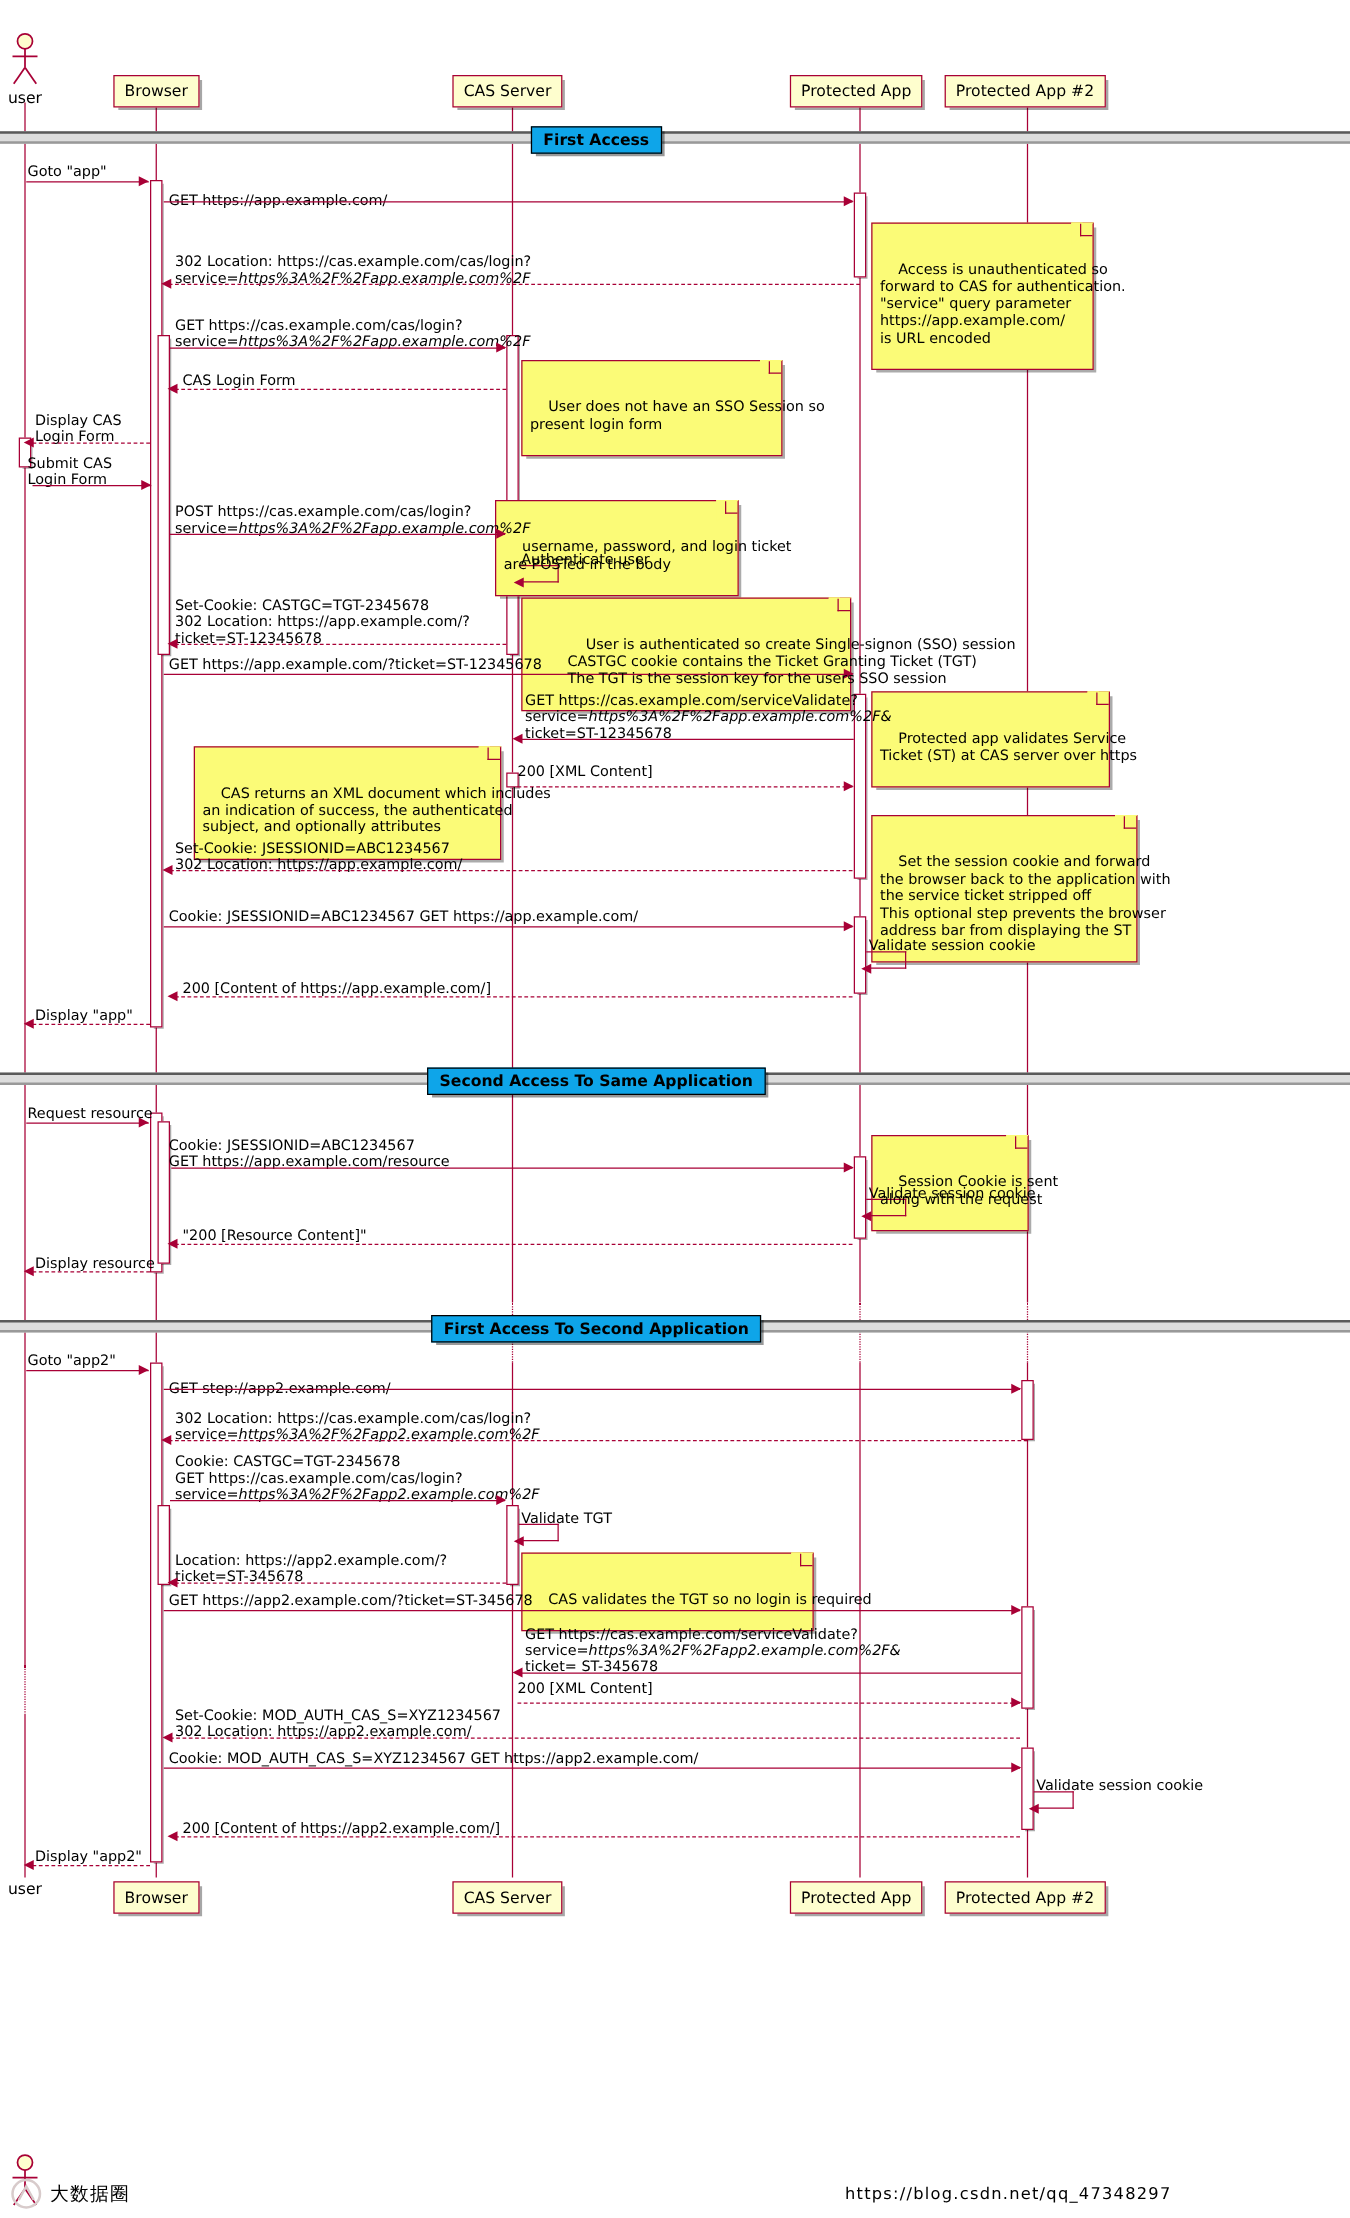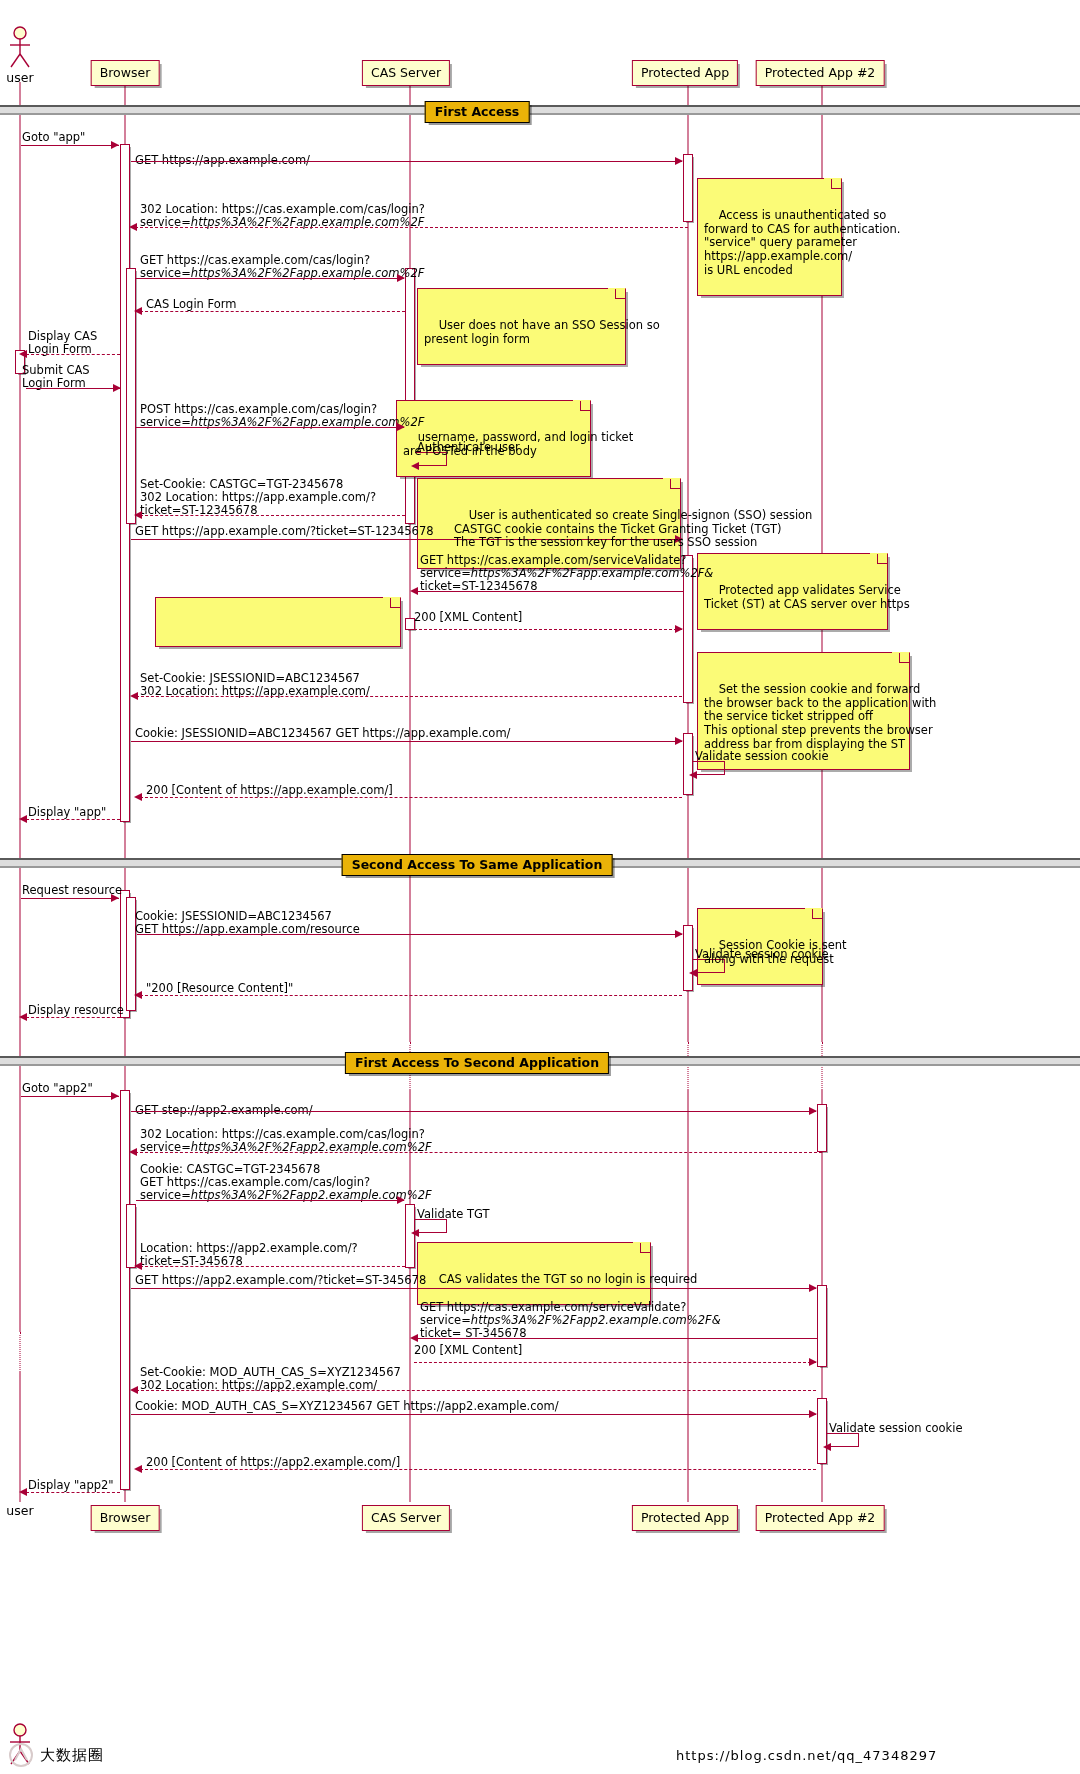--- a/index.html
+++ b/index.html
@@ -103,21 +103,21 @@
   .note-body{position:relative;z-index:2;}
 
   
   .divider{
     position:absolute;left:0;width:1080px;height:6px;
     border-top:2px solid #5A5A5A;border-bottom:2px solid #999;
     background:#DDD;
   }
   .divider-label{
     position:absolute;transform:translateX(-50%);
-    background:#eab308;border:1.5px solid #000;
+    background:#0ea5e9;border:1.5px solid #000;
     box-shadow:3px 3px 0 -1px rgba(0,0,0,.4);
     font-size:12.5px;font-weight:bold;color:#000;
     padding:2px 9px 3px 9px;white-space:nowrap;
   }
 
   
   .wm{
     position:absolute;font-size:13px;color:#000000;white-space:nowrap;
     letter-spacing:1px;
   }
@@ -196,21 +196,21 @@
   <div class="activation" style="left:688px;top:733px;height:62px;"></div>
 
   <div class="msg-text" style="left:22px;top:131px;">Goto "app"</div>
   <div class="msg-line" style="left:21px;top:145px;width:98px;"></div>
   <div class="arrow-r" style="left:111px;top:141px;"></div>
 
   <div class="msg-text" style="left:135px;top:154px;">GET https://app.example.com/</div>
   <div class="msg-line" style="left:131px;top:161px;width:551px;"></div>
   <div class="arrow-r" style="left:675px;top:157px;"></div>
 
-  <div class="note" style="left:697px;top:178px;width:145px;">
+  <div class="note" style="left:697px;top:178px;width:178px;">
     <span class="dogear"></span>
     <span class="note-body">Access is unauthenticated so
 forward to CAS for authentication.
 "service" query parameter
 https://app.example.com/
 is URL encoded</span>
   </div>
 
   <div class="msg-text" style="left:140px;top:203px;"><span>302 Location: https://cas.example.com/cas/login?</span></div>
   <div class="msg-text" style="left:140px;top:216px;"><span>service=</span><em>https%3A%2F%2Fapp.example.com%2F</em></div>
@@ -281,20 +281,23 @@
   </div>
 
   <div class="msg-text" style="left:420px;top:554px;"><span>GET https://cas.example.com/serviceValidate?</span></div>
   <div class="msg-text" style="left:420px;top:567px;"><span>service=</span><em>https%3A%2F%2Fapp.example.com%2F&amp;</em></div>
   <div class="msg-text" style="left:420px;top:580px;"><span>ticket=ST-12345678</span></div>
   <div class="msg-line" style="left:416px;top:591px;width:267px;"></div>
   <div class="arrow-l" style="left:410px;top:587px;"></div>
 
   <div class="note" style="left:155px;top:597px;width:246px;">
     <span class="dogear"></span>
+    <span class="note-body">CAS returns an XML document which includes
+an indication of success, the authenticated
+subject, and optionally attributes</span>
   </div>
 
   <div class="msg-text" style="left:414px;top:611px;"><span>200 [XML Content]</span></div>
   <div class="msg-line dashed" style="left:414px;top:629px;width:268px;"></div>
   <div class="arrow-r" style="left:675px;top:625px;"></div>
 
   <div class="note" style="left:697px;top:652px;width:213px;">
     <span class="dogear"></span>
     <span class="note-body">Set the session cookie and forward
 the browser back to the application with

